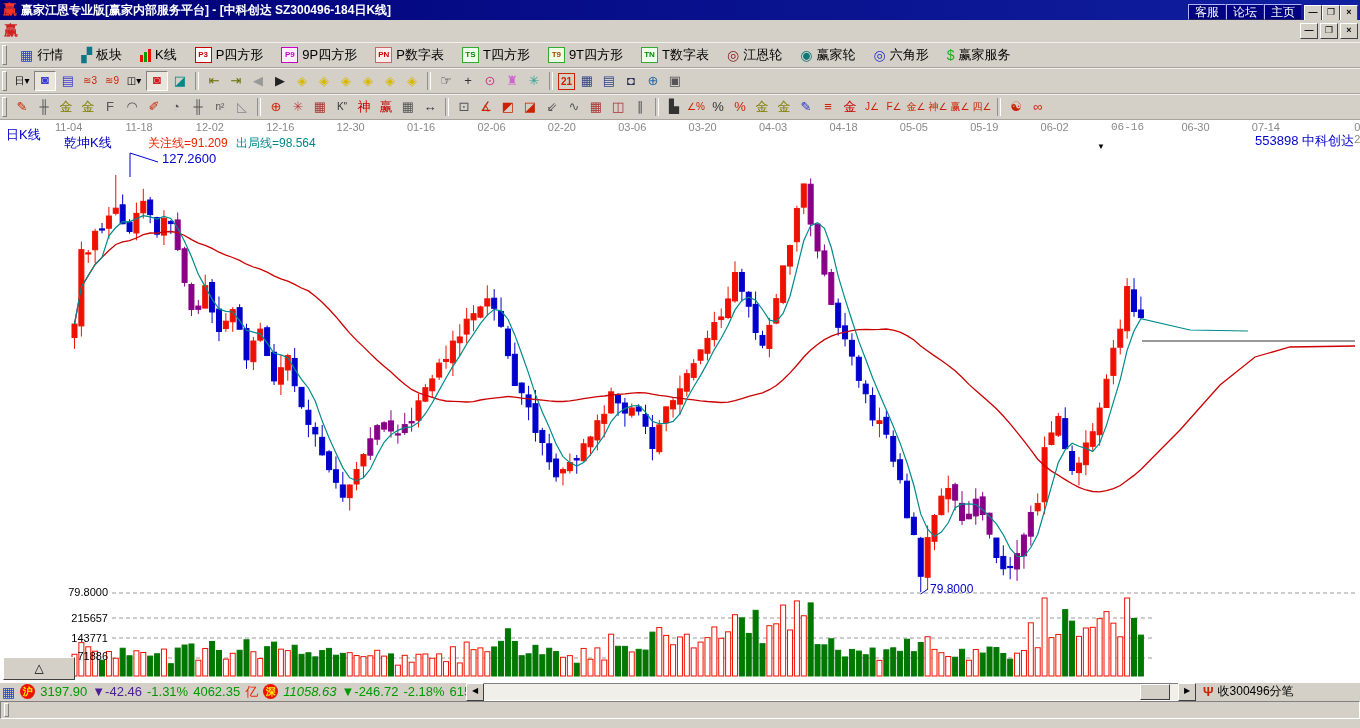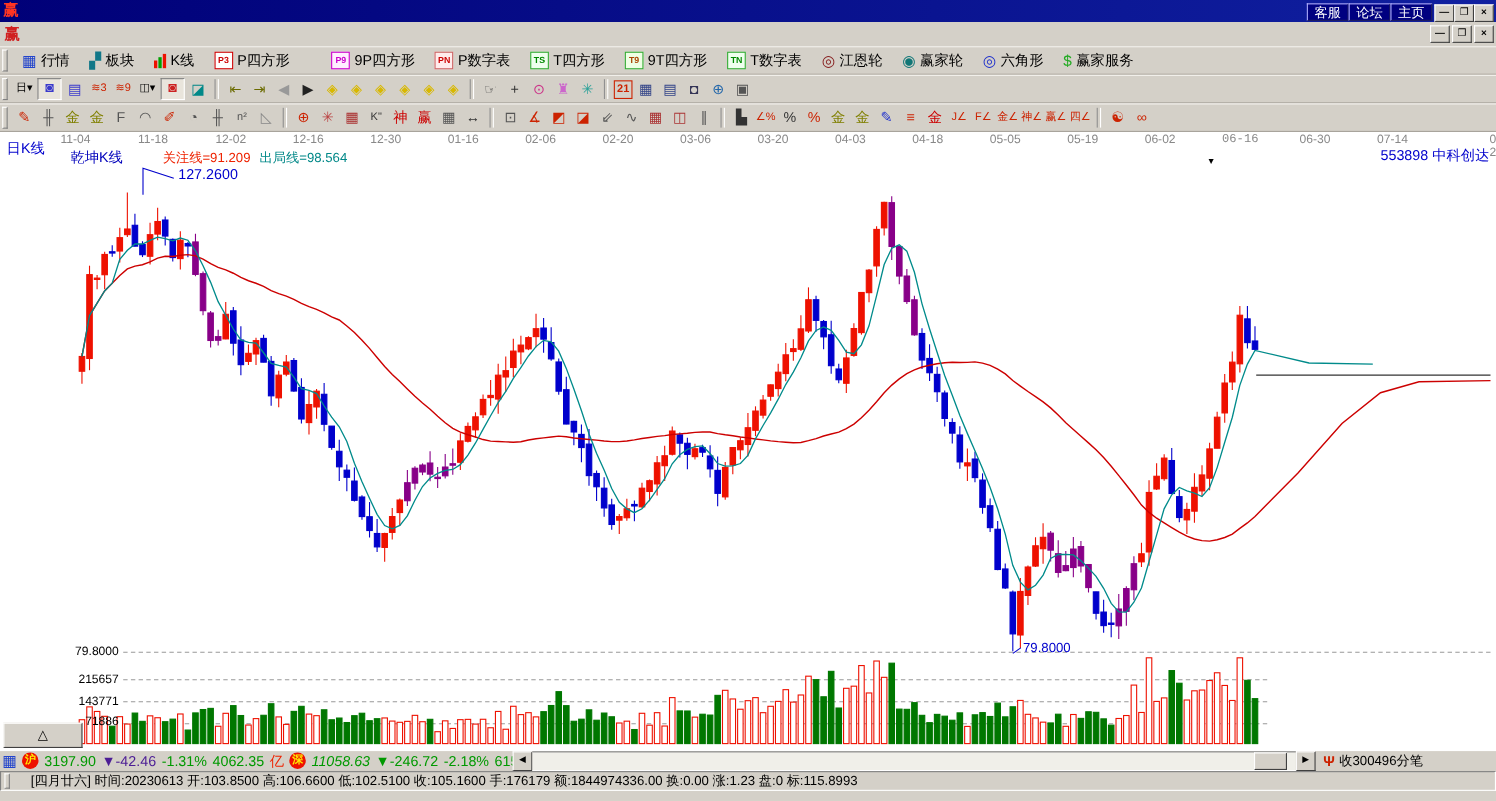--- a/index.html
+++ b/index.html
@@ -69,20 +69,21 @@
     border:1px solid;border-color:#fff #808080 #808080 #fff;}
   .bparts{white-space:nowrap;margin-left:16px;}
 </style>
 </head>
 <body>
 
 <div class="win">
 
   <div class="titlebar">
     <span class="tlogo">赢</span>
+    <span class="ttext">赢家江恩专业版[赢家内部服务平台] - [中科创达  SZ300496-184日K线]</span>
     <span class="tright">
       <span id="tlinks"><span class="tlink">客服</span><span class="tlink">论坛</span><span class="tlink">主页</span></span>
       <span id="twinbtns"><span class="wbtn">—</span><span class="wbtn">❐</span><span class="wbtn">×</span></span>
     </span>
   </div>
 
   <div class="menubar">
     <span class="mlogo">赢</span>
     <span class="tright2" id="mwinbtns">
         <span class="wbtn">—</span>
@@ -107,21 +108,21 @@
           <i style="background: rgb(0, 160, 0); height: 10px;"></i>
           <i style="background: rgb(238, 17, 0); height: 13px;"></i>
         </span>
         <span>K线</span>
       </span>
       <span class="tb1item">
         <span class="badge" style="color: rgb(204, 0, 0); border-color: rgb(204, 0, 0); background: rgb(255, 255, 255);">P3</span>
         <span>P四方形</span>
       </span>
       <span class="tb1item">
-        <span class="badge" style="color: rgb(204, 0, 204); border-color: rgb(204, 0, 204); background: rgb(255, 238, 255); margin-left: 20px;">P9</span>
+        <span class="badge" style="color: rgb(204, 0, 204); border-color: rgb(204, 0, 204); background: rgb(255, 238, 255);">P9</span>
         <span>9P四方形</span>
       </span>
       <span class="tb1item">
         <span class="badge" style="color: rgb(204, 0, 0); border-color: rgb(204, 102, 102); background: rgb(255, 236, 236);">PN</span>
         <span>P数字表</span>
       </span>
       <span class="tb1item">
         <span class="badge" style="color: rgb(0, 136, 0); border-color: rgb(51, 170, 51); background: rgb(238, 255, 238);">TS</span>
         <span>T四方形</span>
       </span>
@@ -779,16 +780,15 @@
       <span class="sbtn">▶</span>
     </div>
     <div class="feed">
       <span class="antenna">Ψ</span>
       <span>收300496分笔</span>
     </div>
   </div>
 
   <div class="bottombar">
     <span class="bgrip"></span>
-    <span class="bparts" id="bottomparts">[四月廿六]  时间:20230613  开:103.8500  高:106.6600  低:102.5100  收:105.1600  手:176179  额:1844974336.00  换:0.00  涨:1.23  盘:0  标:115.8993</span>
   </div>
 
 </div>
 
 </body></html>

